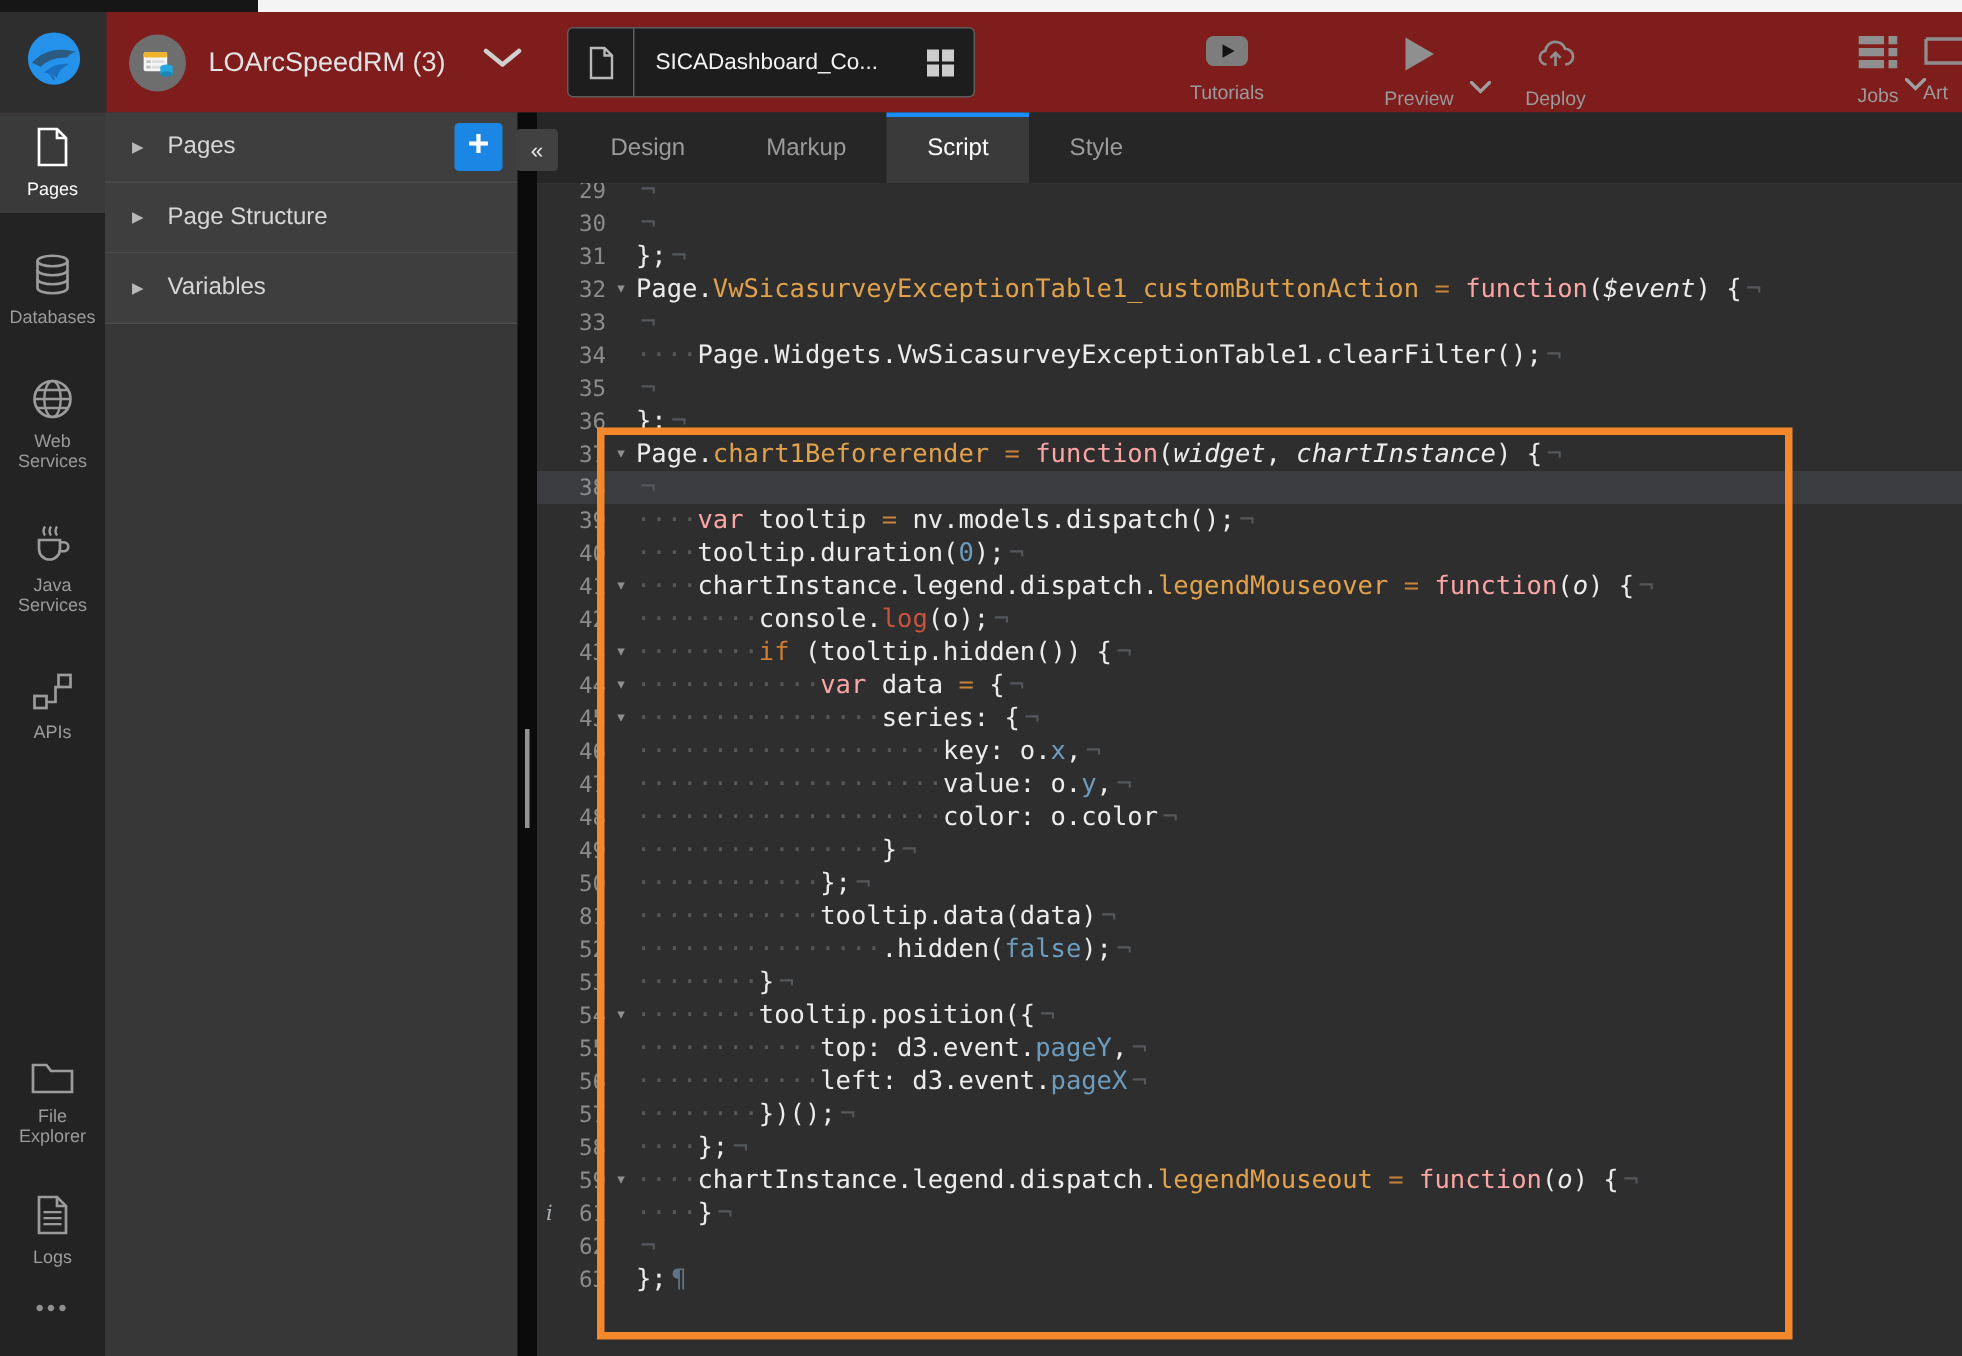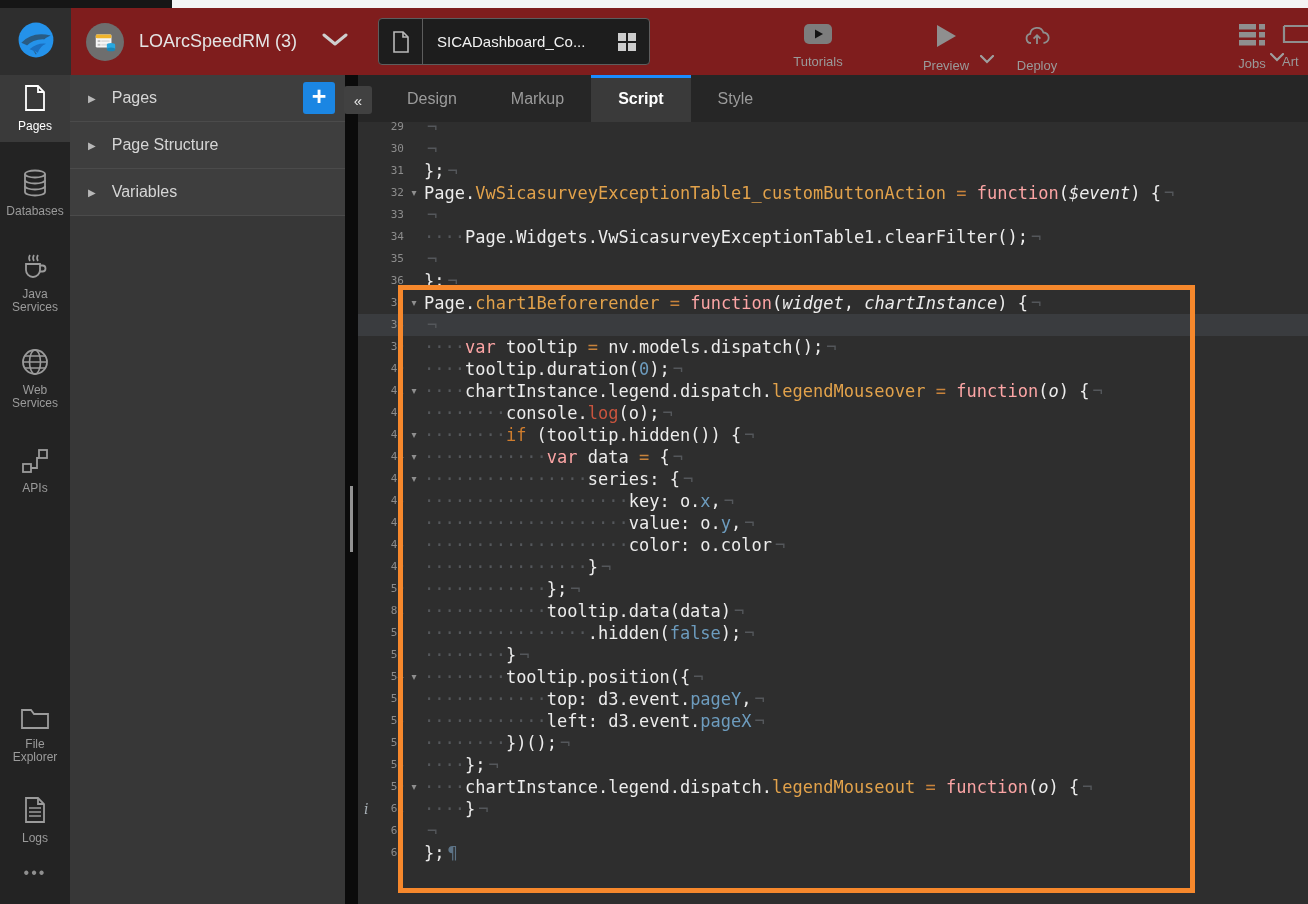--- a/index.html
+++ b/index.html
@@ -50,28 +50,28 @@
   .add-btn { width:32px; height:32px; background:#1b86e3; border-radius:3px; color:#fff; font-size:25px; line-height:29px; text-align:center; font-weight:bold; }
 
   .gutter-strip { position:absolute; left:345px; top:75px; width:13px; height:829px; background:#0b0b0b; }
   .collapse-btn { position:absolute; left:344px; top:86px; width:28px; height:28px; background:#414141; border-radius:3px; color:#e6e6e6; font-size:15px; display:flex; align-items:center; justify-content:center; z-index:3; }
   .scroll-thumb { position:absolute; left:350px; top:486px; width:3px; height:66px; background:#939393; z-index:2; }
 
   
   .editor { position:absolute; left:358px; top:75px; width:950px; height:792px; background:#2e2e2e; }
   .tabbar { position:absolute; top:0; left:0; right:0; height:47px; background:#262626; display:flex; padding-left:22px; }
   .tab { padding:0 27px; display:flex; align-items:center; color:#9b9b9b; font-size:16px; position:relative; }
-  .tab.active { background:#3a3a3a; color:#ffffff; font-weight:bold; }
+  .tab.active { background:#3a3a3a; color:#ffffff; font-weight:normal; }
   .tab.active::before { content:""; position:absolute; top:0; left:0; right:0; height:3px; background:#1a8cff; }
 
   .code-area { position:absolute; top:47px; left:0; right:0; bottom:0; overflow:hidden; }
   .code-lines { position:absolute; top:-6px; left:0; right:0; }
   .code-line { position:relative; display:flex; height:22px; }
   .code-line.current { background:#3a3c3f;align-items:flex-end; }
-  .lnum { width:46px; flex:none; text-align:right; color:#8c8c8c; font-size:11px; line-height:22px; font-family:"DejaVu Sans Mono",monospace; }
+  .lnum { width:46px; flex:none; text-align:right; color:#8c8c8c; font-size:15px; line-height:22px; font-family:"DejaVu Sans Mono",monospace; }
   .info { position:absolute; left:6px; top:0; color:#a8b0b6; font-style:italic; font-size:14px; line-height:22px; font-family:"DejaVu Serif",serif; }
   .fold { width:20px; flex:none; color:#8f8f8f; font-size:10px; line-height:22px; text-align:center; }
   .content { flex:1; white-space:pre; font-family:"DejaVu Sans Mono",monospace; font-size:17px; line-height:22px; }
 
   .tok-p  { color:#ececec; }
   .tok-o  { color:#e2a24b; }
   .tok-kw { color:#fca5a5; font-weight:normal; }
   .tok-k2 { color:#cf7d2e; }
   .tok-eq { color:#c8833b; }
   .tok-a  { color:#6d9cbe; }
@@ -216,36 +216,36 @@
           <ellipse cx="13" cy="5" rx="10" ry="3.5" fill="none" stroke="#9b9b9b" stroke-width="1.8"></ellipse>
           <path d="M3 5 v18 c0 2 4.5 3.5 10 3.5 s10 -1.5 10 -3.5 v-18" fill="none" stroke="#9b9b9b" stroke-width="1.8"></path>
           <path d="M3 11 c0 2 4.5 3.5 10 3.5 s10 -1.5 10 -3.5 M3 17 c0 2 4.5 3.5 10 3.5 s10 -1.5 10 -3.5" fill="none" stroke="#9b9b9b" stroke-width="1.8"></path>
         </svg>
     </span>
     <span>Databases</span>
   </div>
   <div class="rail-item mt16">
     <span>
       <svg width="28" height="28" viewBox="0 0 28 28">
+          <circle cx="14" cy="14" r="12" fill="none" stroke="#9b9b9b" stroke-width="1.8"></circle>
+          <ellipse cx="14" cy="14" rx="5.5" ry="12" fill="none" stroke="#9b9b9b" stroke-width="1.6"></ellipse>
+          <path d="M2 14 h24 M3.5 8 h21 M3.5 20 h21" fill="none" stroke="#9b9b9b" stroke-width="1.6"></path>
+        </svg>
+    </span>
+    <span>Web Services</span>
+  </div>
+  <div class="rail-item mt16">
+    <span>
+      <svg width="28" height="28" viewBox="0 0 28 28">
           <path d="M5 12 h14 v6 a7 7 0 0 1-14 0 z" fill="none" stroke="#9b9b9b" stroke-width="1.8"></path>
           <path d="M19 13.5 h2.5 a3 3 0 0 1 0 6 H18" fill="none" stroke="#9b9b9b" stroke-width="1.8"></path>
           <path d="M9 3 q-2 3 0 6 M13 3 q-2 3 0 6 M17 3 q-2 3 0 6" fill="none" stroke="#9b9b9b" stroke-width="1.6"></path>
         </svg>
     </span>
     <span>Java Services</span>
-  </div>
-  <div class="rail-item mt16">
-    <span>
-      <svg width="28" height="28" viewBox="0 0 28 28">
-          <circle cx="14" cy="14" r="12" fill="none" stroke="#9b9b9b" stroke-width="1.8"></circle>
-          <ellipse cx="14" cy="14" rx="5.5" ry="12" fill="none" stroke="#9b9b9b" stroke-width="1.6"></ellipse>
-          <path d="M2 14 h24 M3.5 8 h21 M3.5 20 h21" fill="none" stroke="#9b9b9b" stroke-width="1.6"></path>
-        </svg>
-    </span>
-    <span>Web Services</span>
   </div>
   <div class="rail-item mt20">
     <span>
       <svg width="28" height="26" viewBox="0 0 28 26">
           <rect x="2" y="16" width="8" height="8" fill="none" stroke="#9b9b9b" stroke-width="1.8"></rect>
           <rect x="18" y="2" width="8" height="8" fill="none" stroke="#9b9b9b" stroke-width="1.8"></rect>
           <path d="M10 20 h6 v-10 h2" fill="none" stroke="#9b9b9b" stroke-width="1.8"></path>
         </svg>
     </span>
     <span>APIs</span>

